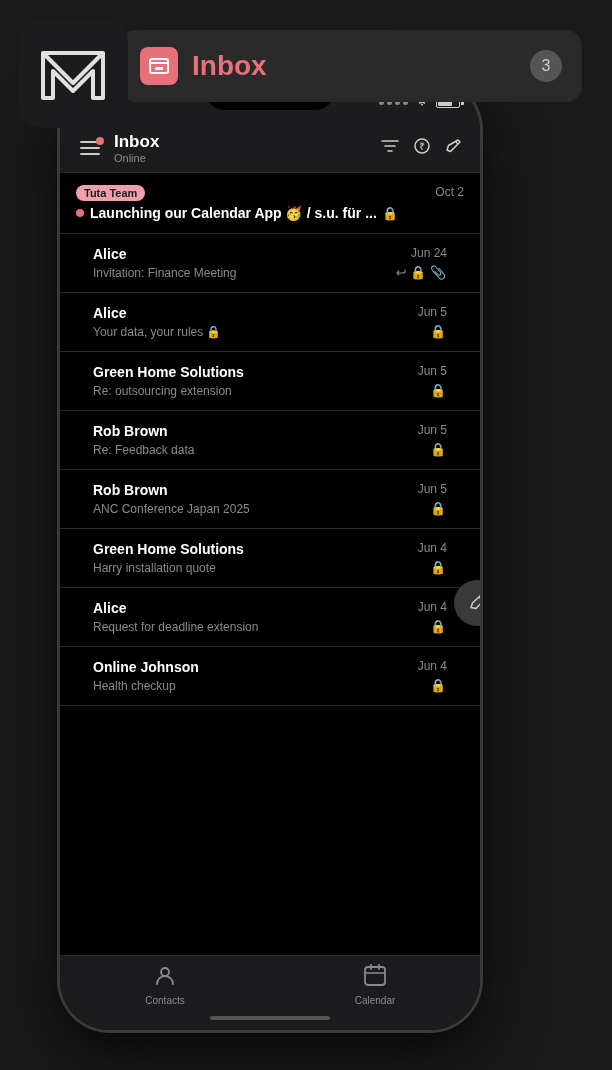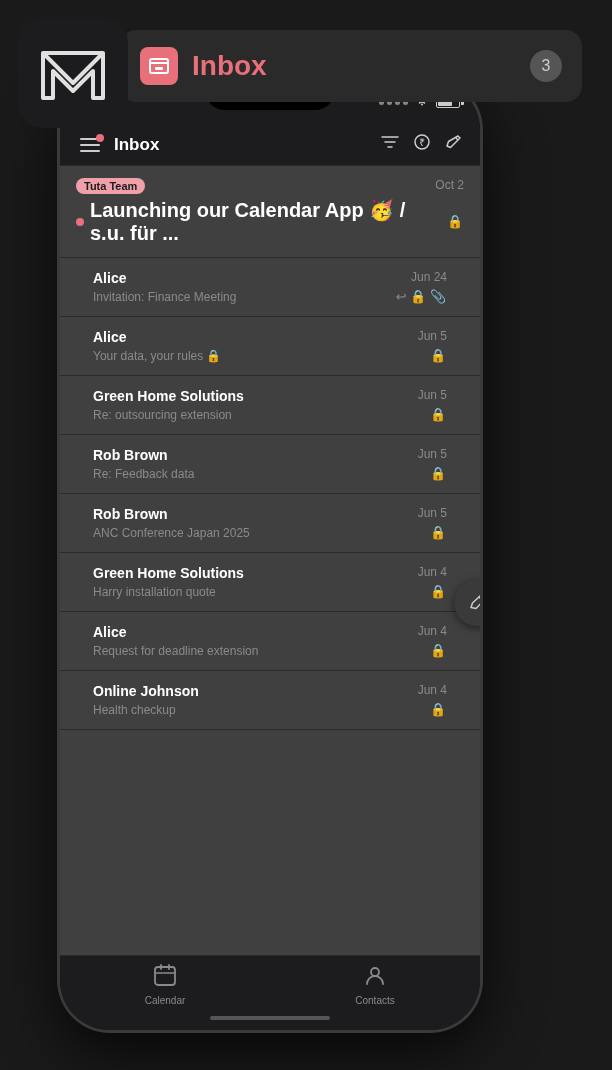--- a/index.html
+++ b/index.html
@@ -214,21 +214,21 @@
     .header-btn {
       color: #ccc;
       font-size: 18px;
       cursor: pointer;
     }
 
     
     .email-list {
       flex: 1;
       overflow-y: auto;
-      background: #404040;
+      background: #000000;
     }
     .email-list::-webkit-scrollbar { display: none; }
 
     .email-item {
       padding: 12px 33px;
       border-bottom: 1px solid #2a2a2a;
       cursor: pointer;
     }
     .email-item-top {
       display: flex;
@@ -302,21 +302,21 @@
       justify-content: space-between;
       margin-bottom: 4px;
     }
     .featured-subject {
       display: flex;
       align-items: center;
       gap: 6px;
     }
     .featured-subject-text {
       color: #fff;
-      font-size: 20px;
+      font-size: 14px;
       font-weight: 700;
     }
     .unread-dot {
       width: 8px;
       height: 8px;
       background: #e8707a;
       border-radius: 50%;
       flex-shrink: 0;
     }
 
@@ -433,20 +433,21 @@
 
     <div class="inbox-header">
       <div class="hamburger-btn">
         <div class="hamburger-line"></div>
         <div class="hamburger-line"></div>
         <div class="hamburger-line"></div>
         <div class="badge-dot"></div>
       </div>
       <div class="inbox-title-group">
         <div class="inbox-title">Inbox</div>
+        <div class="inbox-subtitle">Online</div>
       </div>
       <div class="header-actions">
         <div class="header-btn">
           <svg width="20" height="16" viewBox="0 0 20 16" fill="none">
             <line x1="2" y1="3" x2="18" y2="3" stroke="#ccc" stroke-width="1.5" stroke-linecap="round"></line>
             <line x1="5" y1="8" x2="15" y2="8" stroke="#ccc" stroke-width="1.5" stroke-linecap="round"></line>
             <line x1="8" y1="13" x2="12" y2="13" stroke="#ccc" stroke-width="1.5" stroke-linecap="round"></line>
           </svg>
         </div>
         <div class="header-btn">
@@ -582,40 +583,40 @@
           <span class="email-subject">Health checkup</span>
           <div class="email-icons">
             <span class="lock-icon">🔒</span>
           </div>
         </div>
       </div>
 
     </div>
 
     <div class="bottom-nav">
+      <div class="nav-item">
+        <div class="nav-icon">
+          <svg width="22" height="22" viewBox="0 0 22 22" fill="none">
+            <circle cx="11" cy="8" r="4" stroke="#8a8a8e" stroke-width="1.8"></circle>
+            <path d="M3 20c0-4.4 3.6-8 8-8s8 3.6 8 8" stroke="#8a8a8e" stroke-width="1.8" stroke-linecap="round"></path>
+          </svg>
+        </div>
+        <span class="nav-label">Contacts</span>
+      </div>
       <div class="nav-item">
         <div class="nav-icon">
           <svg width="22" height="22" viewBox="0 0 22 22" fill="none">
             <rect x="1" y="3" width="20" height="18" rx="3" stroke="#8a8a8e" stroke-width="1.8"></rect>
             <line x1="7" y1="1" x2="7" y2="5" stroke="#8a8a8e" stroke-width="1.8" stroke-linecap="round"></line>
             <line x1="15" y1="1" x2="15" y2="5" stroke="#8a8a8e" stroke-width="1.8" stroke-linecap="round"></line>
             <line x1="1" y1="9" x2="21" y2="9" stroke="#8a8a8e" stroke-width="1.5"></line>
           </svg>
         </div>
         <span class="nav-label">Calendar</span>
       </div>
-      <div class="nav-item">
-        <div class="nav-icon">
-          <svg width="22" height="22" viewBox="0 0 22 22" fill="none">
-            <circle cx="11" cy="8" r="4" stroke="#8a8a8e" stroke-width="1.8"></circle>
-            <path d="M3 20c0-4.4 3.6-8 8-8s8 3.6 8 8" stroke="#8a8a8e" stroke-width="1.8" stroke-linecap="round"></path>
-          </svg>
-        </div>
-        <span class="nav-label">Contacts</span>
-      </div>
     </div>
 
     <div class="home-indicator">
       <div class="home-bar"></div>
     </div>
 
   </div>
 
   <div class="compose-fab" style="position:absolute; right:-20px; top:55%; transform:translateY(-50%); width:46px; height:46px; background:#3a3a3a; border-radius:50%; display:flex; align-items:center; justify-content:center; cursor:pointer; z-index:20; box-shadow: 0 2px 8px rgba(0,0,0,0.5);">
     <svg width="20" height="20" viewBox="0 0 20 20" fill="none">

